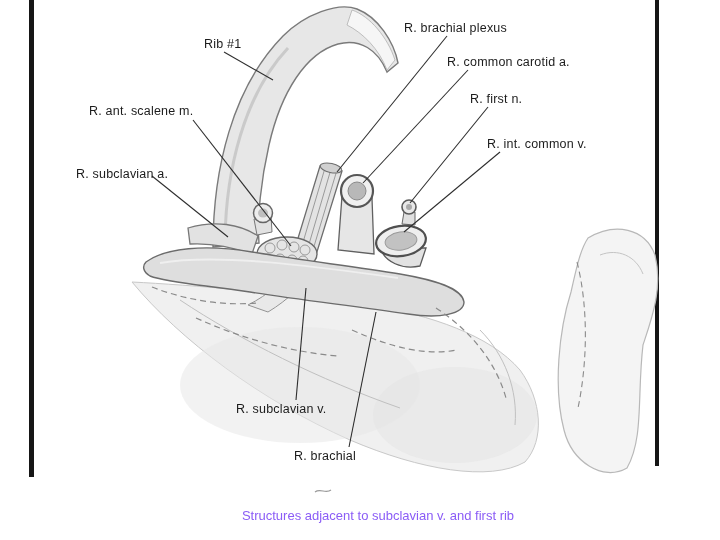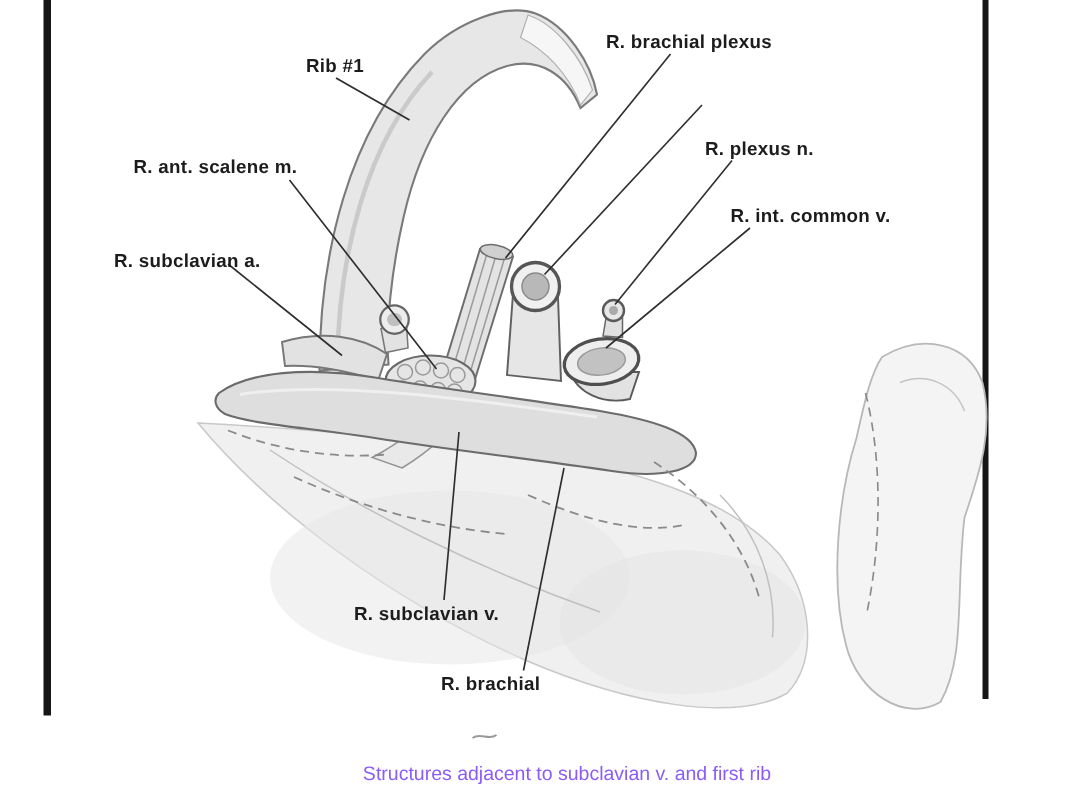--- a/index.html
+++ b/index.html
@@ -14,21 +14,20 @@
   .illustration {
     position: absolute;
     left: 0; top: 0;
   }
   .anat-label {
     position: absolute;
     font-size: 12.5px;
     color: #1c1c1c;
     white-space: nowrap;
     letter-spacing: 0.2px;
-    font-weight: bold;
   }
   .caption {
     position: absolute;
     left: 378px;
     top: 508px;
     transform: translateX(-50%);
     font-size: 13px;
     color: #8b5cf6;
     white-space: nowrap;
   }
@@ -148,21 +147,22 @@
       <path d="M 500,152 L 404,232"></path>
       <path d="M 193,120 L 291,246"></path>
       <path d="M 152,176 L 228,237"></path>
       <path d="M 296,400 L 306,288"></path>
       <path d="M 349,447 L 376,312"></path>
     </g>
   </svg>
 
   <div class="anat-label" style="left:168px; top:37px;margin-left:36px;">Rib #1</div>
   <div class="anat-label" style="left:404px; top:21px;">R. brachial plexus</div>
-  <div class="anat-label" style="left:470px; top:92px;">R. plexus n.</div>
+  <div class="anat-label" style="left:447px; top:55px;">R. common carotid a.</div>
+  <div class="anat-label" style="left:470px; top:92px;">R. first n.</div>
   <div class="anat-label" style="left:487px; top:137px;">R. int. common v.</div>
   <div class="anat-label" style="left:89px; top:104px;">R. ant. scalene m.</div>
   <div class="anat-label" style="left:76px; top:167px;">R. subclavian a.</div>
   <div class="anat-label" style="left:236px; top:402px;">R. subclavian v.</div>
   <div class="anat-label" style="left:294px; top:449px;">R. brachial</div>
 
   <div class="caption">Structures adjacent to subclavian v. and first rib</div>
 
 </div>
 

